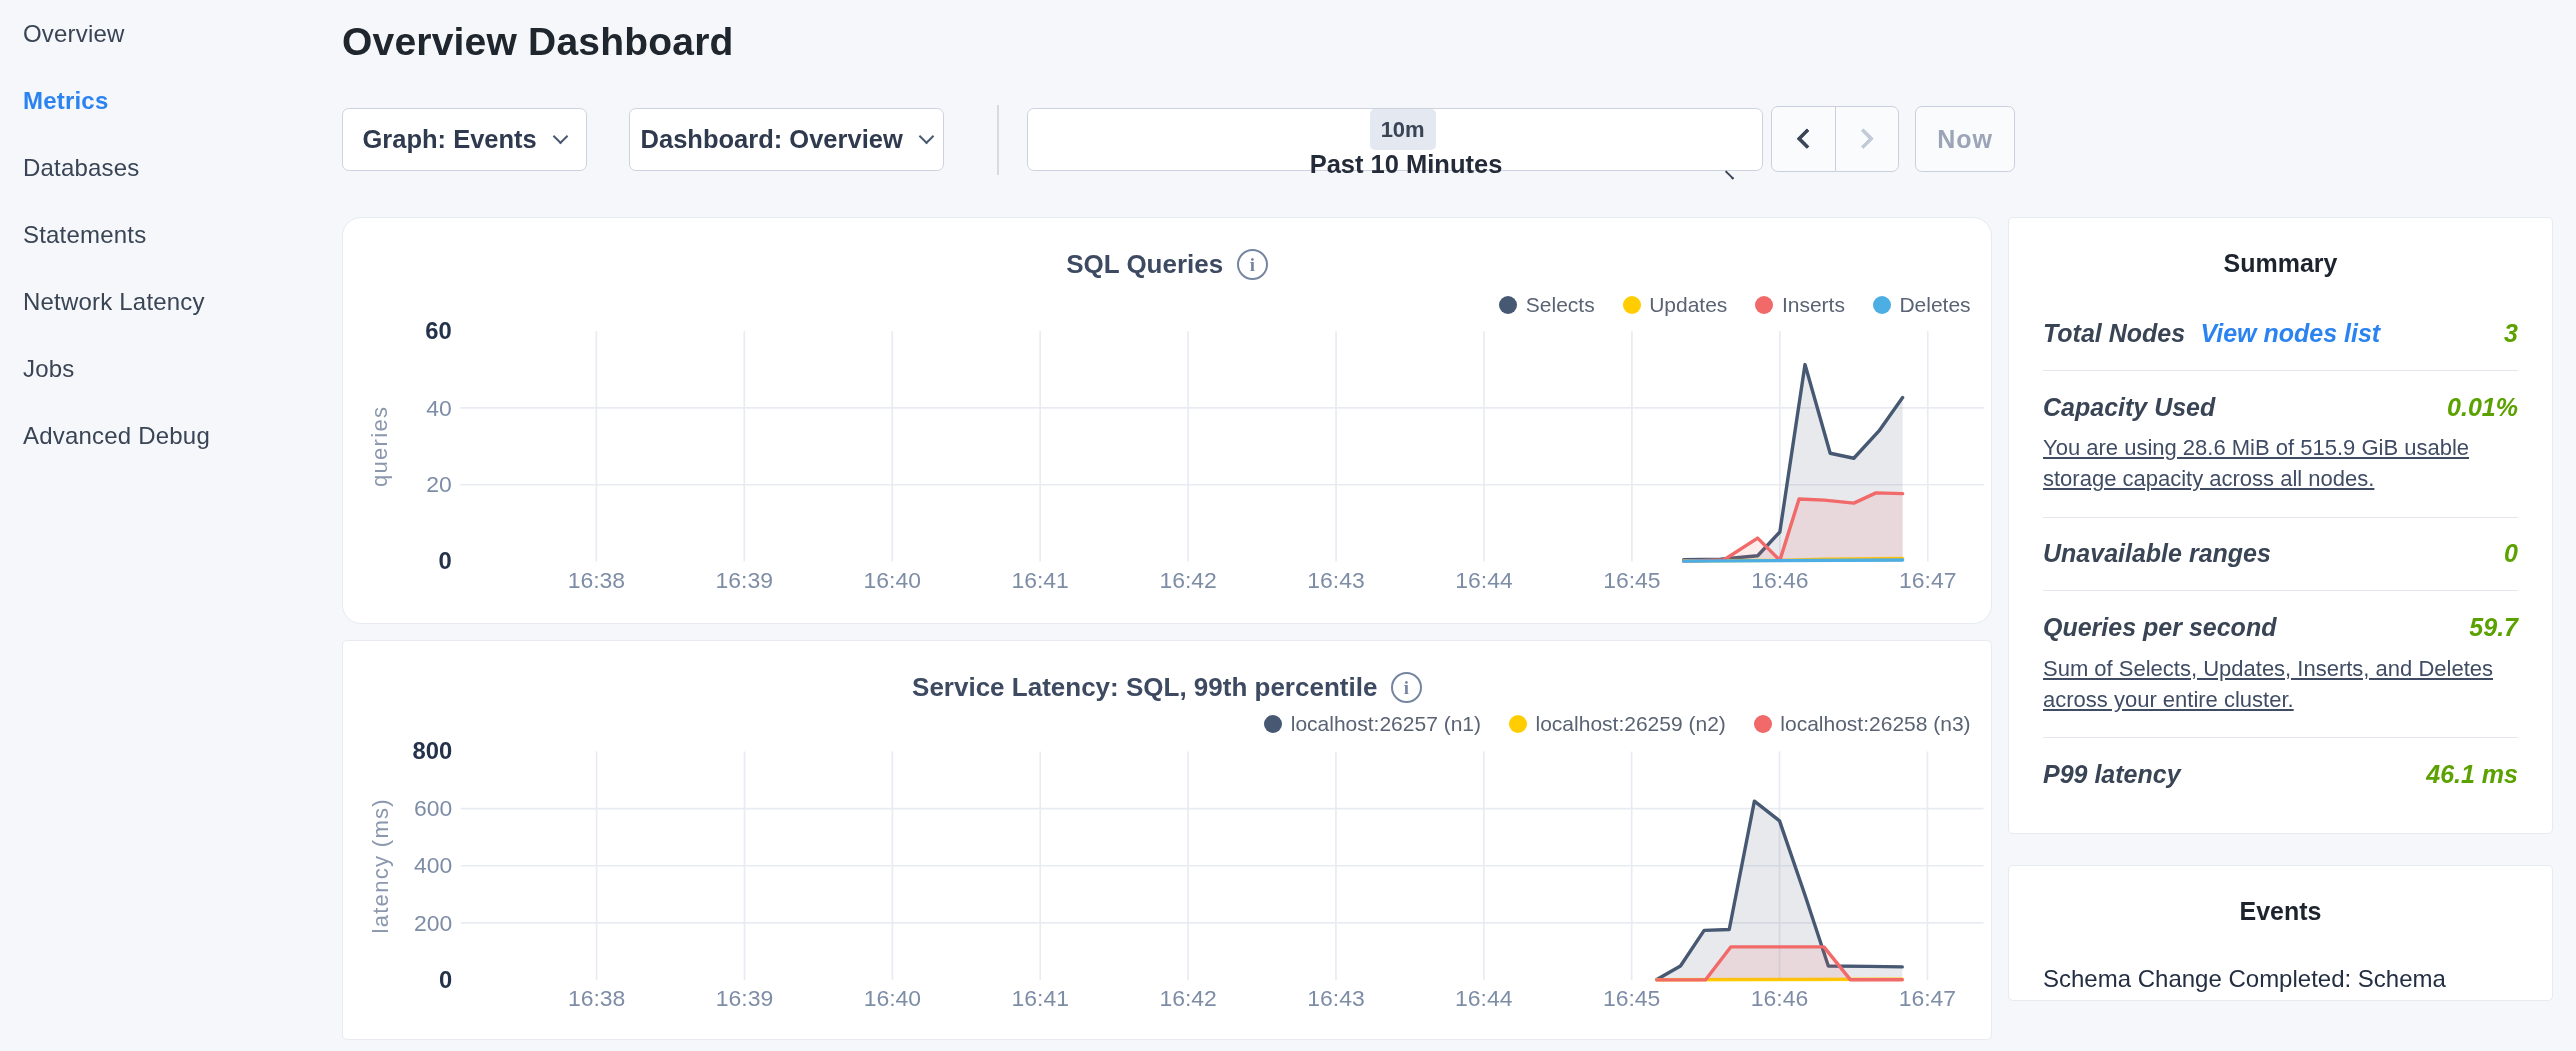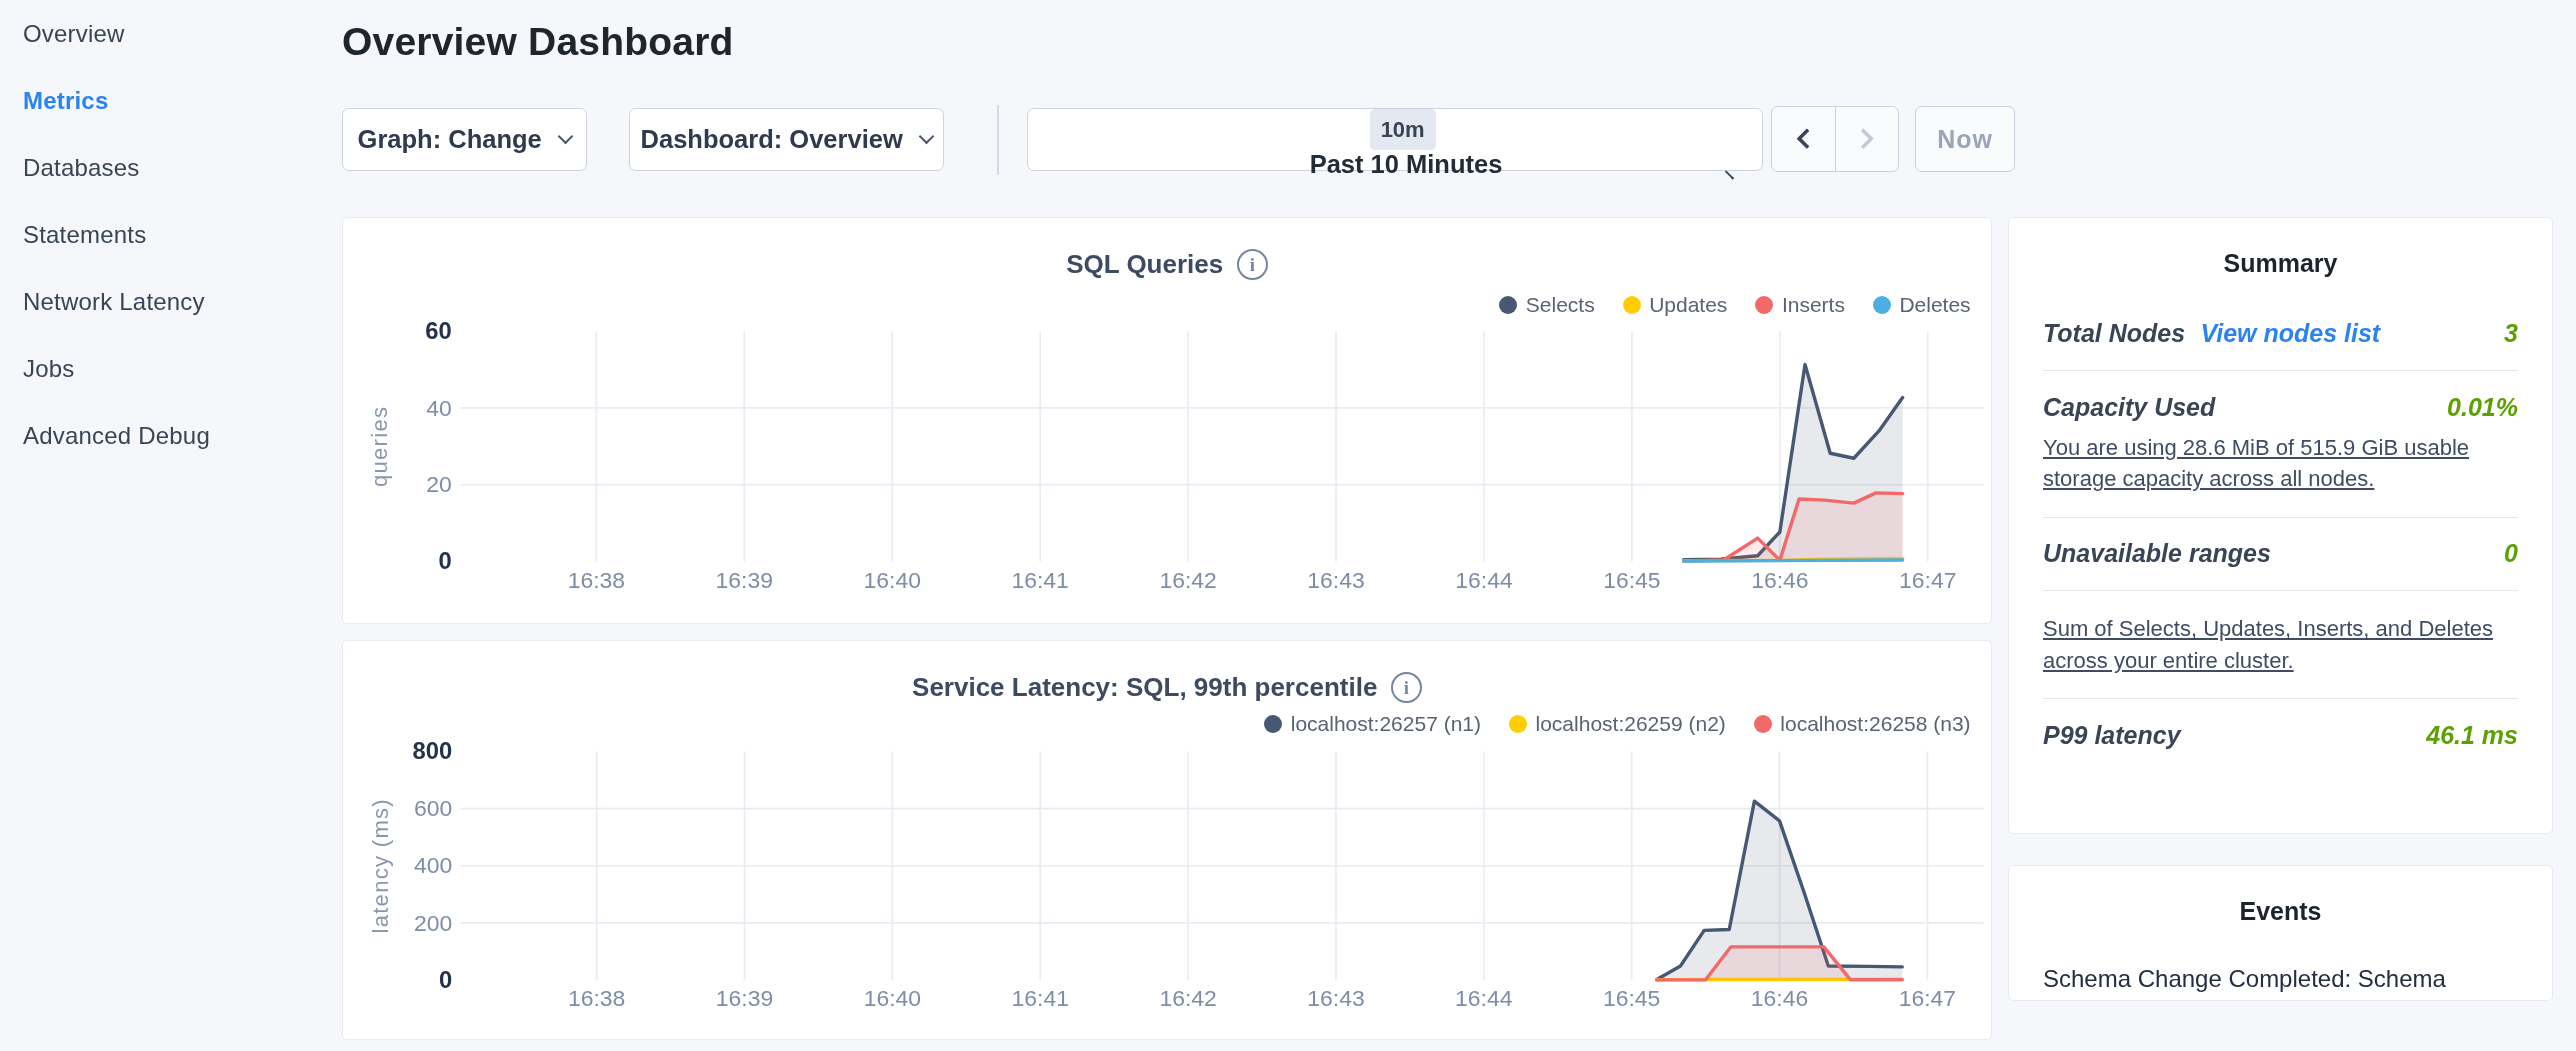--- a/index.html
+++ b/index.html
@@ -68,21 +68,21 @@
     position: absolute; left: 1915px; top: 106px; width: 100px; height: 66px;
     border: 1.7px solid #c9d0dd; border-radius: 6.8px; background: #fafbfd;
     display: flex; align-items: center; justify-content: center;
     font-size: 25px; font-weight: 700; color: #9ba5b7; letter-spacing: 0.9px; cursor: default;
   }
   
   .chart-card {
     position: absolute; left: 342px; width: 1650px;
     background: #fff; border: 1.7px solid #e7eaf1; border-radius: 5.1px;
   }
-  #chart-card-1 { top: 217px; height: 407px; }
+  #chart-card-1 { top: 217px; height: 407px; border-radius: 19px; }
   #chart-card-2 { top: 640px; height: 400px; }
   .chart-title-row {
     position: absolute; left: 0; right: 0; top: 31px;
     display: flex; align-items: center; justify-content: center; gap: 13.6px;
   }
   .chart-title { font-size: 26px; font-weight: 700; color: #3d4a61; }
   .info-icon {
     width: 31px; height: 31px; border: 2.1px solid #7585a0; border-radius: 50%;
     display: flex; align-items: center; justify-content: center;
     font-size: 18.7px; font-style: normal; color: #7585a0; font-weight: 600; cursor: pointer;
@@ -126,21 +126,21 @@
     <li>Statements</li>
     <li>Network Latency</li>
     <li>Jobs</li>
     <li>Advanced Debug</li>
   </ul>
 </nav>
 
 <h1 class="page-title">Overview Dashboard</h1>
 
 <div class="ctl ctl-graph">
-  <span>Graph: Change</span>
+  <span>Graph: Events</span>
   <span class="chev"></span>
 </div>
 
 <div class="ctl ctl-dash">
   <span>Dashboard: Overview</span>
   <span class="chev"></span>
 </div>
 
 <div class="ctl-divider"></div>
 
@@ -294,20 +294,24 @@
       <span class="sum-label">Capacity Used</span>
       <span class="sum-value">0.01%</span>
     </div>
     <div class="sum-desc">You are using 28.6 MiB of 515.9 GiB usable storage capacity across all nodes.</div>
     <div class="sum-divider"></div>
     <div class="sum-row">
       <span class="sum-label">Unavailable ranges</span>
       <span class="sum-value">0</span>
     </div>
     <div class="sum-divider"></div>
+    <div class="sum-row">
+      <span class="sum-label">Queries per second</span>
+      <span class="sum-value">59.7</span>
+    </div>
     <div class="sum-desc">Sum of Selects, Updates, Inserts, and Deletes across your entire cluster.</div>
     <div class="sum-divider"></div>
     <div class="sum-row">
       <span class="sum-label">P99 latency</span>
       <span class="sum-value">46.1 ms</span>
     </div>
   </div>
 </aside>
 
 <aside class="side-card" id="events-card">

